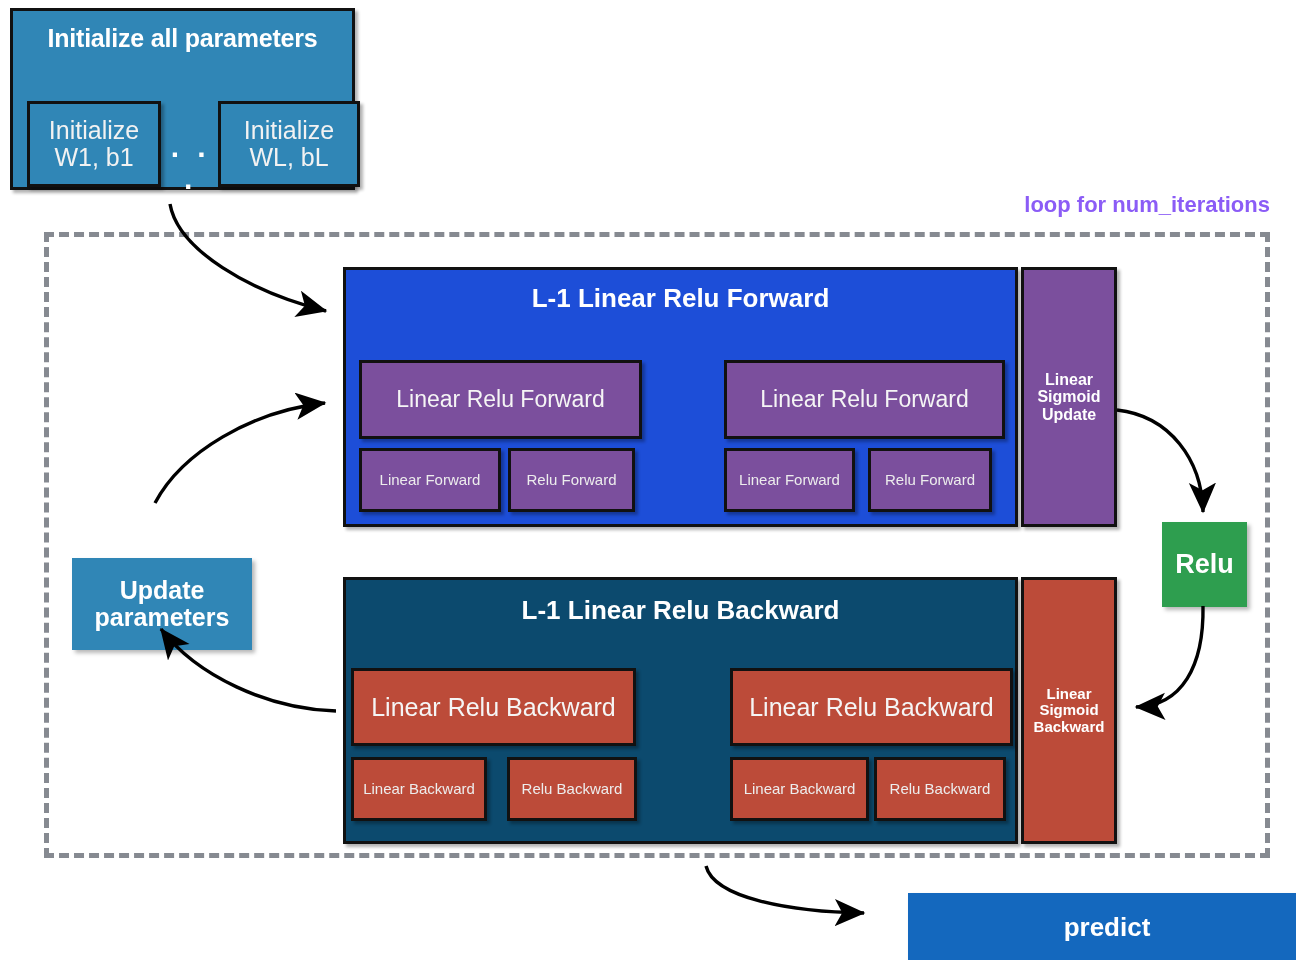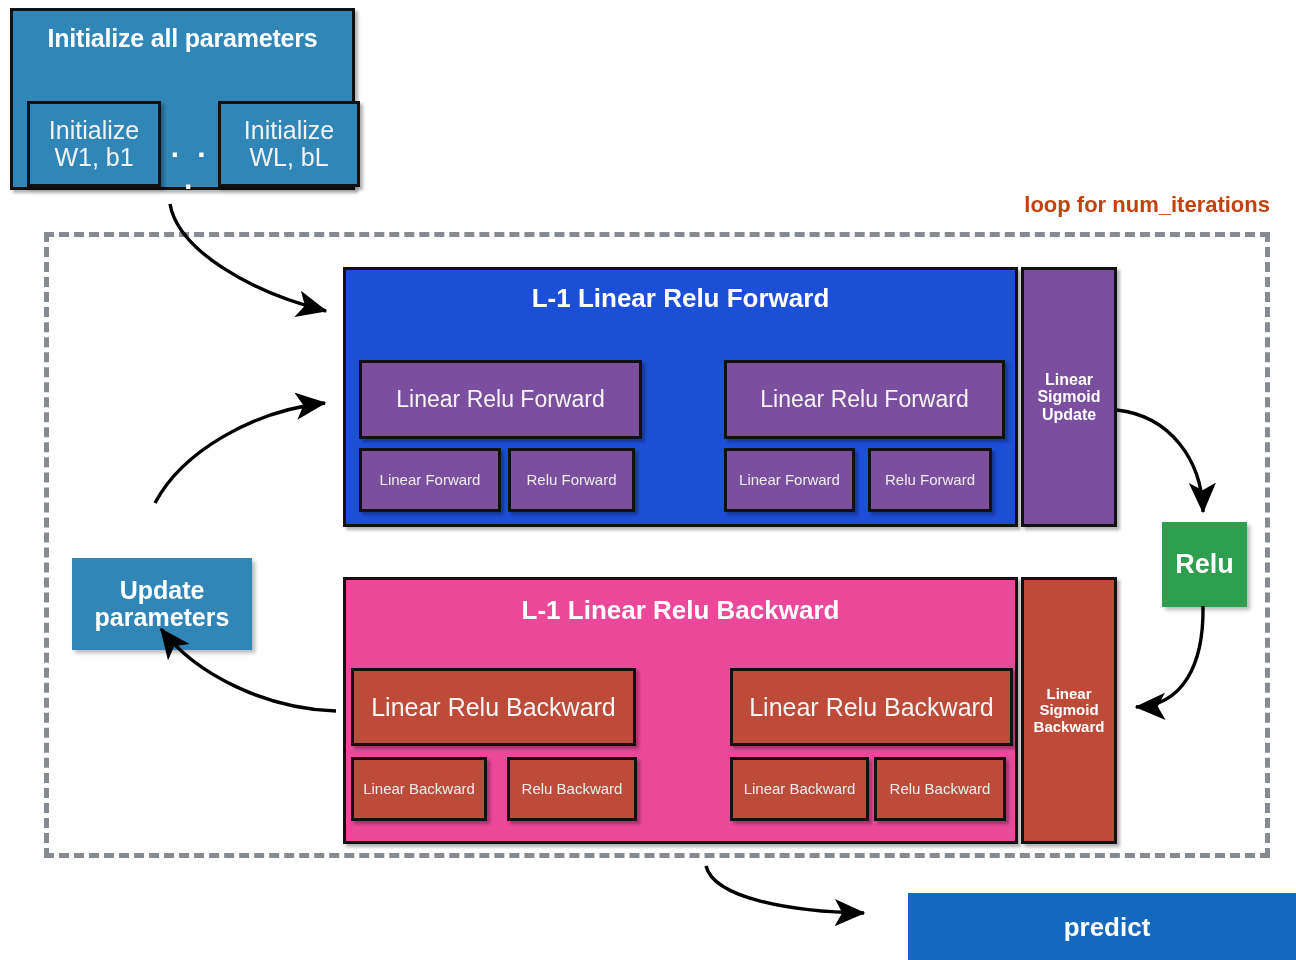--- a/index.html
+++ b/index.html
@@ -75,21 +75,21 @@
     text-align: center;
   }
 
   
   #loop-label {
     position: absolute;
     right: 26px;
     top: 192px;
     font-size: 22px;
     font-weight: bold;
-    color: #c2410c;
+    color: #8b5cf6;
   }
   #loop-box {
     position: absolute;
     left: 44px;
     top: 232px;
     width: 1226px;
     height: 626px;
     border: 5px dashed #868a91;
     box-sizing: border-box;
   }
@@ -137,21 +137,21 @@
     background: #7b4f9d;
     font-size: 16px; font-weight: bold;
     color: #ffffff;
     flex-direction: column;
   }
 
   
   #bwd-group {
     left: 343px; top: 577px;
     width: 675px; height: 267px;
-    background: #ec4899;
+    background: #0c4a6e;
     display: block;
   }
   #bwd-title {
     position: absolute;
     left: 0; right: 0; top: 16px;
     text-align: center;
     font-size: 26px;
     font-weight: bold;
     color: #ffffff;
   }

